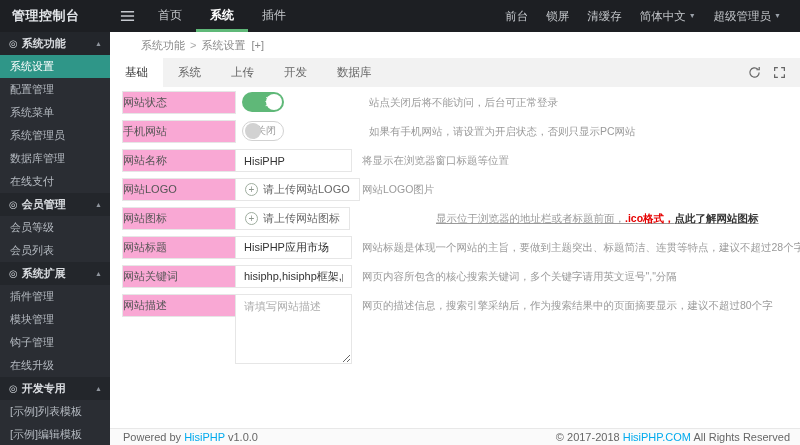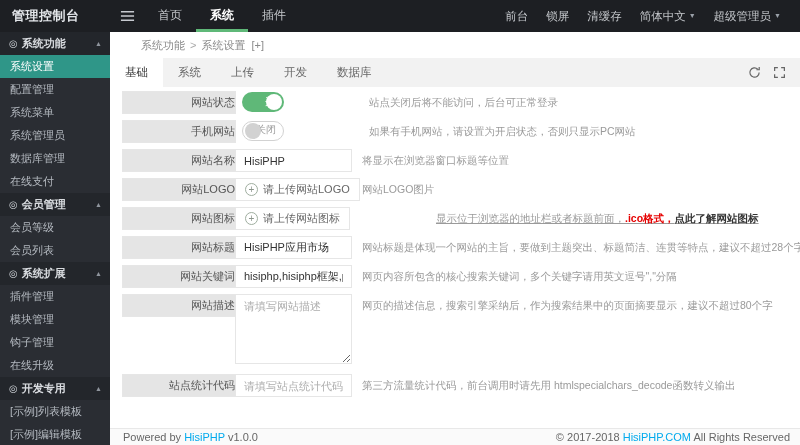--- a/index.html
+++ b/index.html
@@ -41,21 +41,21 @@
 
   .tabbar { height:29px; background:#f2f2f2; display:flex; align-items:stretch; }
   .tab { padding:0 15px; line-height:29px; font-size:11.5px; color:#666; cursor:pointer; }
   .tab.active { background:#fff; color:#333;text-align:right; }
   .tab-tools { margin-left:auto; display:flex; align-items:center; gap:12px; padding-right:14px; }
   .tool-icon { display:flex; cursor:pointer; }
 
   .content { padding:4px 0 0 12px; }
   .form-row { display:flex; align-items:flex-start; margin-bottom:6px; }
   .f-label { width:114px; height:23px; line-height:21px; border:1px solid #e6e6e6;
-    background:#e5e5e5; text-align:right; font-size:11px; color:#555; flex:none; }
+    background:#f9a8d4; text-align:left; font-size:11px; color:#555; flex:none; }
   .f-control { width:117px; margin-left:-1px; flex:none; }
   .f-control.no-box { margin-left:6px; padding-top:1px; }
   .f-input { width:100%; height:23px; border:1px solid #e6e6e6; padding:0 8px;
     font-size:11px; color:#333; outline:none; font-family:inherit; background:#fff; }
   .f-input::placeholder, .f-textarea::placeholder { color:#adadad; }
   .f-textarea { width:100%; height:70px; border:1px solid #e6e6e6; padding:4px 8px;
     font-size:11px; color:#333; outline:none; resize:vertical; font-family:inherit; }
   .f-help { margin-left:10px; font-size:10.5px; color:#9a9a9a; line-height:23px;
     white-space:nowrap; }
   .f-help.indent { margin-left:84px;text-decoration:underline; }
@@ -63,21 +63,21 @@
   .f-help .dark { color:#333; }
   .f-help .link-dark { color:#333; font-weight:bold; cursor:pointer; }
 
   
   .switch { position:relative; height:20px; width:42px; border-radius:10px; cursor:pointer; }
   .switch.on { background:#5FB878; }
   .switch.on .sw-label { position:absolute; left:23px; top:0; line-height:20px;
     font-size:10px; color:#fff; }
   .switch.on .knob { position:absolute; right:2px; top:2px; width:16px; height:16px;
     border-radius:50%; background:#fff; }
-  .switch.off { background:#fff; border:1px solid #d2d2d2;font-family:Liberation Mono, monospace; }
+  .switch.off { background:#fff; border:1px solid #d2d2d2; }
   .switch.off .sw-label { position:absolute; right:7px; top:0; line-height:18px;
     font-size:10px; color:#999; }
   .switch.off .knob { position:absolute; left:2px; top:1px; width:16px; height:16px;
     border-radius:50%; background:#d2d2d2; }
 
   
   .upload-btn { display:inline-flex; align-items:center; gap:5px; height:23px;
     border:1px solid #e6e6e6; background:#fff; padding:0 9px; font-size:11px;
     color:#666; cursor:pointer; white-space:nowrap; }
   .plus-circle { width:13px; height:13px; border:1px solid #9fae9f; border-radius:50%;
@@ -255,27 +255,20 @@
 
     <div class="form-row">
       <div class="f-label">网站描述</div>
       <div class="f-control">
         <textarea class="f-textarea" placeholder="请填写网站描述" style=""></textarea>
       </div>
       <div class="f-help">网页的描述信息，搜索引擎采纳后，作为搜索结果中的页面摘要显示，建议不超过80个字</div>
     </div>
 
 
-    <div class="form-row">
-      <div class="f-label">站点统计代码</div>
-      <div class="f-control">
-        <input class="f-input" placeholder="请填写站点统计代码" style="">
-      </div>
-      <div class="f-help">第三方流量统计代码，前台调用时请先用 htmlspecialchars_decode函数转义输出</div>
-    </div>
 
   </div>
 
   <div class="footer">
     <span>
       <span>Powered by </span><span class="link-blue">HisiPHP</span><span> v1.0.0</span>
     </span>
     <span class="footer-right">
       <span>© 2017-2018 </span><span class="link-blue">HisiPHP.COM</span><span> All Rights Reserved</span>
     </span>

